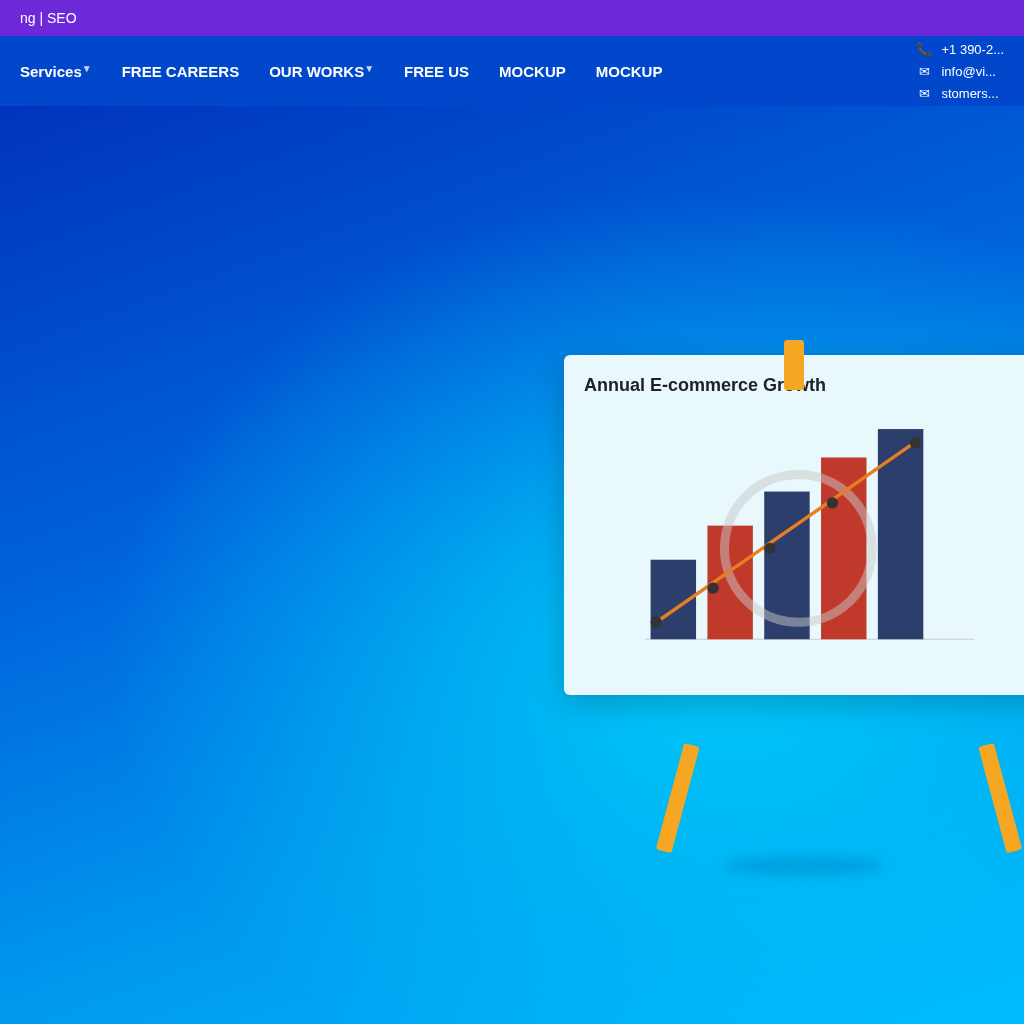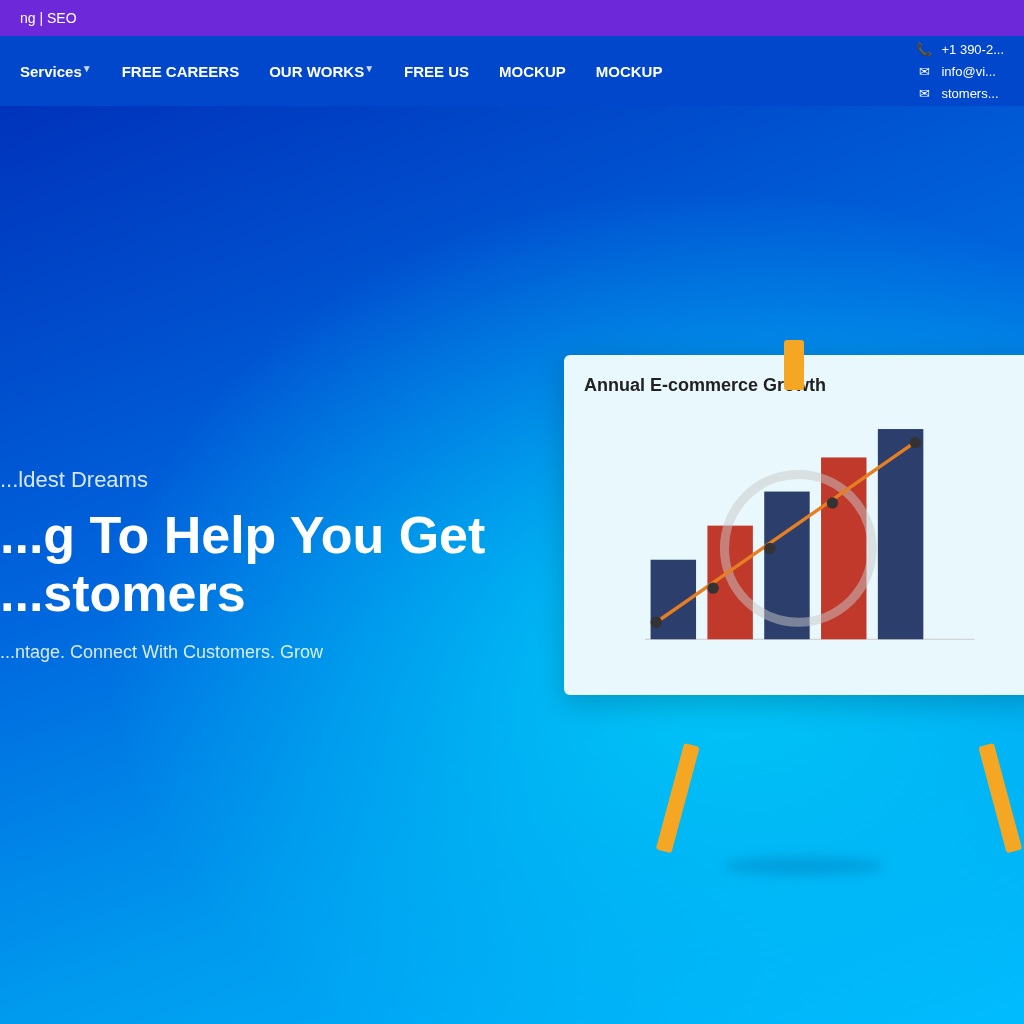--- a/index.html
+++ b/index.html
@@ -260,28 +260,20 @@
       <span>info@vi...</span>
     </div>
     <div class="contact-item">
       <span class="contact-icon">✉</span>
       <span>stomers...</span>
     </div>
   </div>
 </nav>
 
 <section class="hero">
-  <div class="hero-content">
-    <p class="hero-subtitle">...ldest Dreams</p>
-    <h1 class="hero-title">
-      <span>...g To Help You Get</span><br>
-      <span>...stomers</span>
-    </h1>
-    <p class="hero-desc">...ntage. Connect With Customers. Grow</p>
-  </div>
 
   <div class="chart-container">
     <div class="easel-wrapper">
 
       <div class="top-bar-easel" style="width:20px;height:50px;left:calc(50% - 10px);background:#f5a623;position:absolute;top:-15px;border-radius:3px;z-index:3;"></div>
 
       <div class="board">
         <div class="chart-title">Annual E-commerce Growth</div>
         <div class="chart-area">
           <svg class="chart-svg" viewBox="0 0 320 220">

